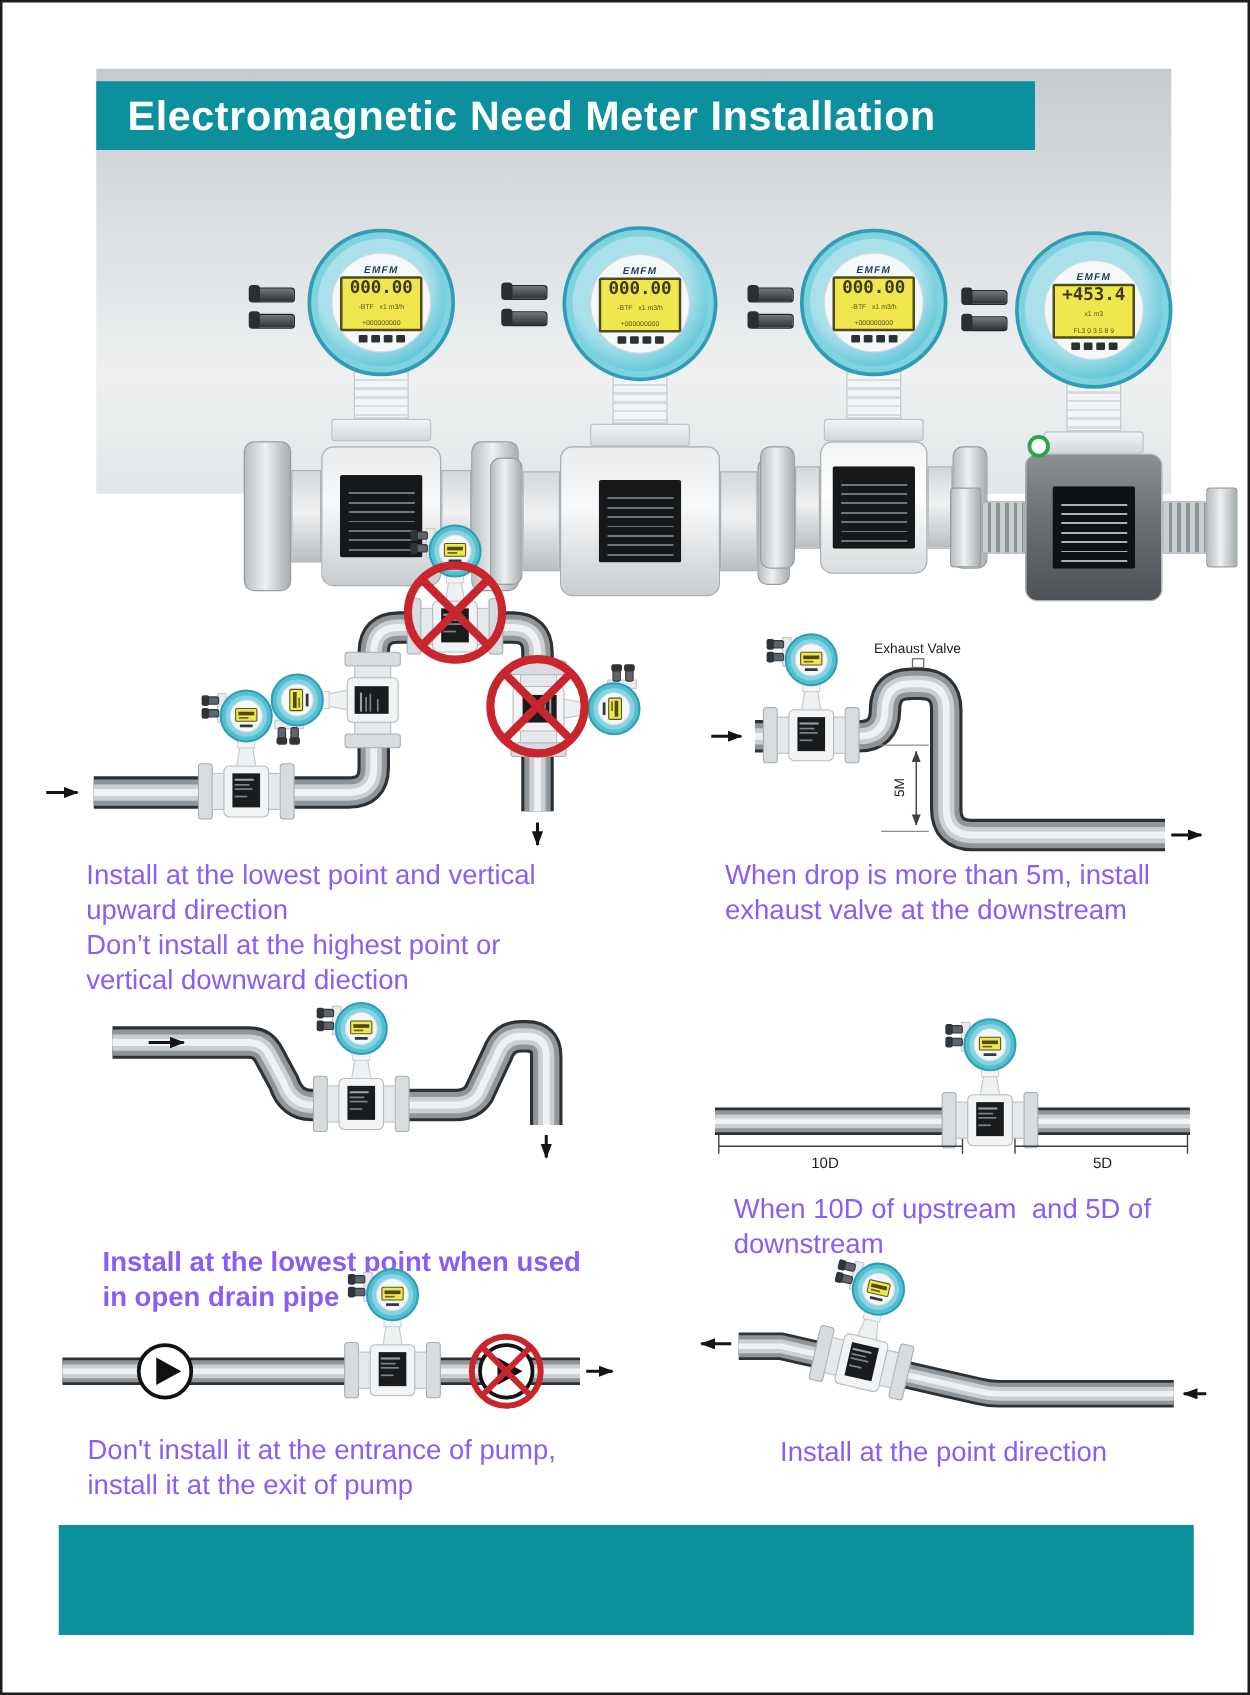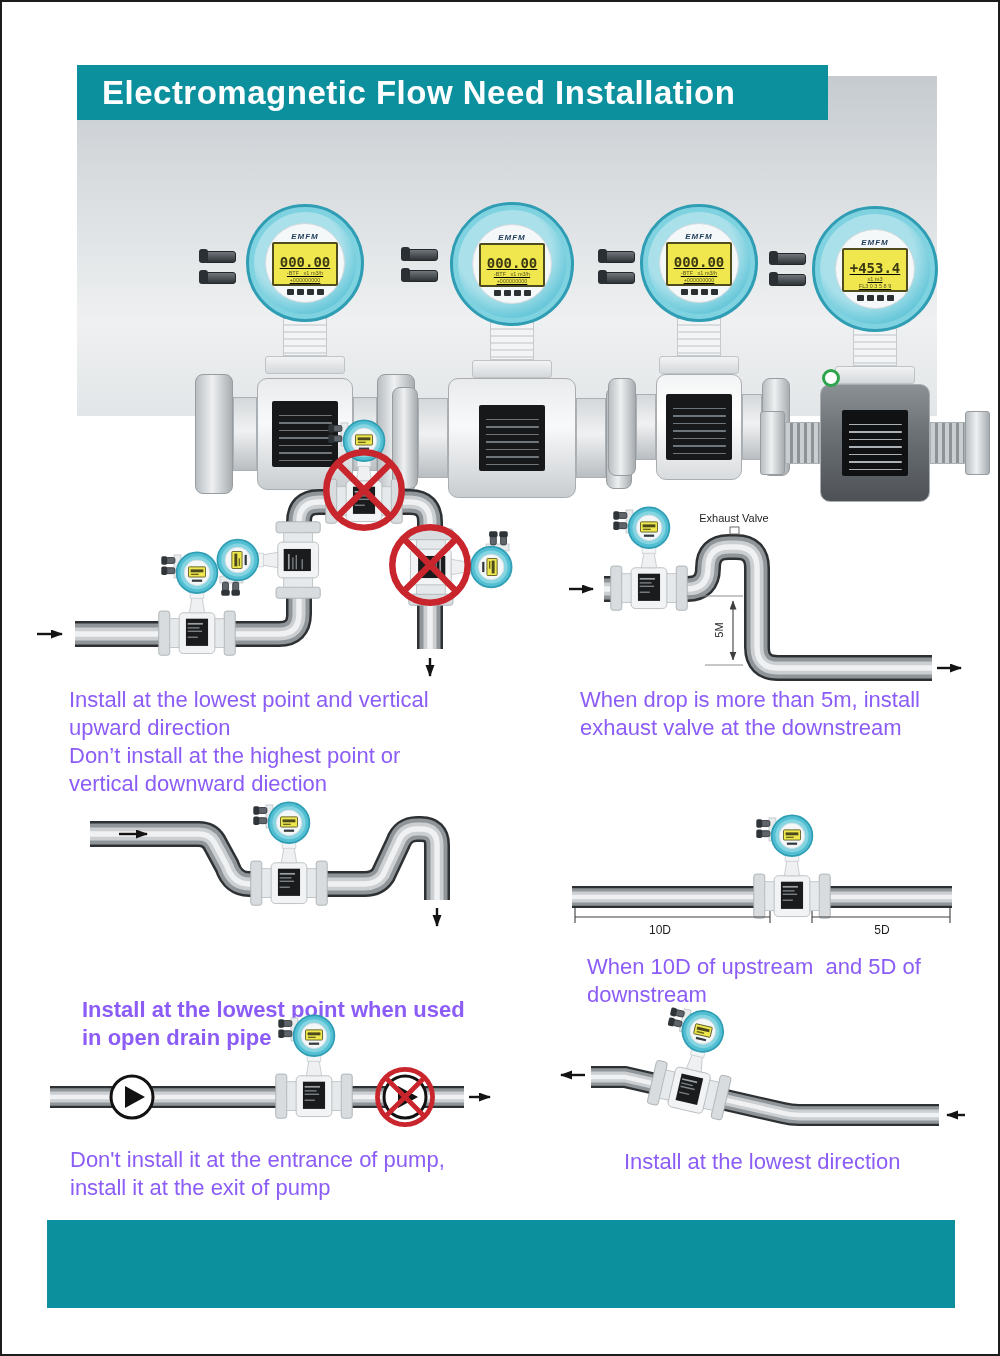--- a/index.html
+++ b/index.html
@@ -1,40 +1,40 @@
 <!DOCTYPE html>
 <html><head>
 <meta charset="utf-8">
 <style>
   html,body{margin:0;padding:0;background:#fff;}
   .page{position:relative;width:1000px;height:1356px;background:#fff;border:2px solid #1c1c1c;
         box-sizing:border-box;font-family:"Liberation Sans",sans-serif;overflow:hidden;}
 
   
-  .photo-area{position:absolute;left:75px;top:74px;width:860px;height:340px;
+  .photo-area{position:absolute;left:75px;top:53px;width:860px;height:340px;
       background:linear-gradient(180deg,#c6cbd0 0%,#d7dbde 28%,#eef0f1 72%,#e3e6e8 100%);}
   .header-band{position:absolute;left:75px;top:63px;width:751px;height:55px;background:#0d909e;}
   .header-band h1{margin:0;padding-left:25px;line-height:55px;font-size:33px;font-weight:bold;color:#fff;
       letter-spacing:.5px;white-space:nowrap;}
   .footer-band{position:absolute;left:45px;top:1218px;width:908px;height:88px;background:#0d909e;}
 
   
   .pm{position:absolute;}
   .pm .glands{position:absolute;left:14px;top:38px;z-index:1;}
   .pm .glands i{display:block;width:30px;height:10px;margin:9px 0;background:linear-gradient(180deg,#70767b,#2e3337);
       border-radius:3px;border:1px solid #23272a;}
   .pm .glands i:before{content:'';display:block;width:9px;height:14px;margin:-3px 0 0 -6px;background:#2a2f33;border-radius:3px;}
   .pm .head{position:relative;z-index:2;margin:0 auto;width:112px;height:112px;border-radius:50%;
       background:radial-gradient(circle at 44% 40%,#a9e0ea 0 48%,#6ecadb 66%,#44b3c8 88%,#379fb5);
       border:3px solid #2f9db4;box-shadow:inset 0 0 0 5px #7fd2df;display:flex;align-items:center;justify-content:center;}
   .pm .face{width:78px;height:78px;border-radius:50%;background:#f5f8f9;border:1px solid #d3dade;
       display:flex;flex-direction:column;align-items:center;justify-content:center;}
   .pm .brand{font-size:8px;font-weight:bold;font-style:italic;color:#1c3a57;letter-spacing:1px;margin-bottom:1px;}
   .pm .screen{width:62px;height:40px;background:#f0e74e;border:2px solid #4e4c1e;border-radius:2px;
-      display:flex;flex-direction:column;align-items:center;justify-content:flex-end;overflow:hidden;text-decoration:underline;}
+      display:flex;flex-direction:column;align-items:center;justify-content:space-between;overflow:hidden;}
   .pm .reading{font-family:"DejaVu Sans Mono",monospace;font-size:14px;font-weight:bold;color:#3c3a12;line-height:15px;}
   .pm .sub{font-size:5.5px;color:#55531f;line-height:7px;white-space:pre;}
   .pm .keys{display:flex;gap:3px;margin-top:3px;}
   .pm .keys i{display:block;width:7px;height:6px;background:#2b3033;border-radius:1px;}
   .pm .neck{width:42px;height:36px;margin:-4px auto 0;background:repeating-linear-gradient(180deg,#f3f4f5 0 5px,#d9dcde 5px 7px);
       border:1px solid #c6cacc;z-index:0;position:relative;}
   .pm .collar{width:78px;height:16px;margin:0 auto;background:linear-gradient(180deg,#f2f3f4,#d4d8da);
       border:1px solid #bfc3c6;border-radius:3px;position:relative;}
   .pm .bd{display:flex;align-items:center;justify-content:center;margin-top:0;}
   .pm .fl{width:36px;height:118px;background:linear-gradient(90deg,#b9bec2,#eef0f1 45%,#a8adb1);
@@ -277,21 +277,21 @@
         <div class="core">
             <div class="lbl"></div>
           </div>
         <div class="sp"></div>
         <div class="fl"></div>
       </div>
     </div>
   </div>
 
   <div class="header-band">
-    <h1>Electromagnetic Flow Need Installation</h1>
+    <h1>Electromagnetic Need Meter Installation</h1>
   </div>
 
   <svg class="dsvg" style="left:30px;top:413px" width="500" height="277" viewBox="0 0 500 277">
     <g>
       <use href="#pd1" class="pO"></use>
         <use href="#pd1" class="pA"></use>
         <use href="#pd1" class="pB"></use>
         <use href="#pd1" class="pC"></use>
     </g>
     <path class="arrow" d="M5,219 H30"></path>
@@ -378,16 +378,16 @@
     <g>
       <use href="#pd6" class="pO"></use>
         <use href="#pd6" class="pA"></use>
         <use href="#pd6" class="pB"></use>
         <use href="#pd6" class="pC"></use>
     </g>
     <use href="#fm" transform="translate(142,81) rotate(13) scale(0.85) translate(-50,-97)"></use>
     <path class="arrow" d="M418,105 H400"></path>
     <path class="arrow" d="M38,65 H14"></path>
   </svg>
-  <div class="cap" style="left:622px;top:1146px;width:330px;">Install at the lowest direction</div>
+  <div class="cap" style="left:622px;top:1146px;width:330px;">Install at the point direction</div>
 
   <div class="footer-band"></div>
 </div>
 
 </body></html>

